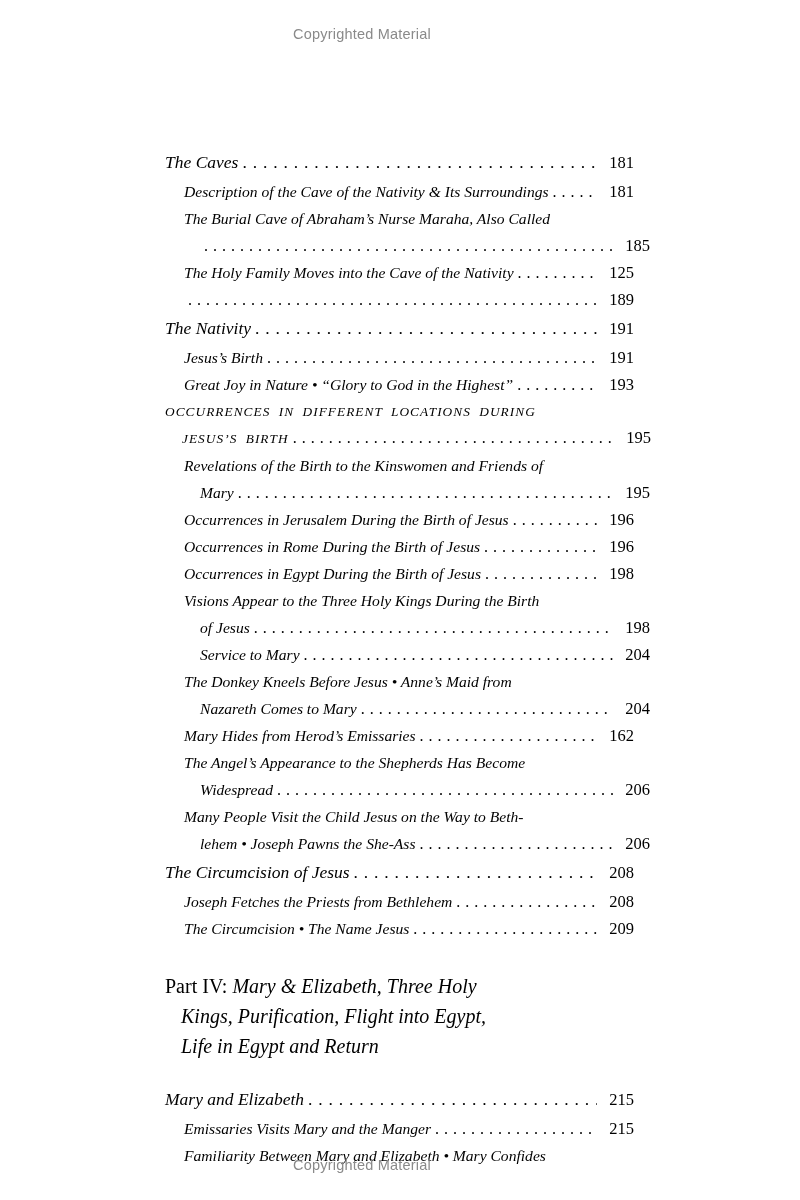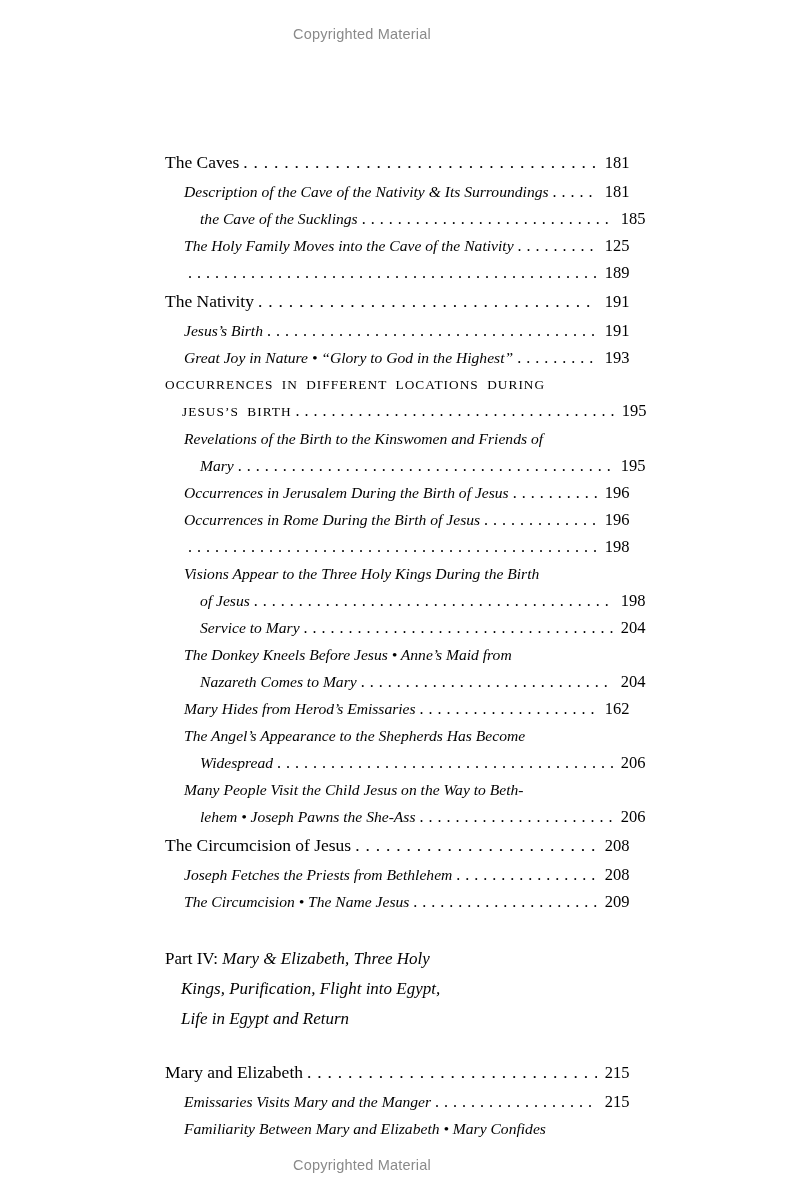--- a/index.html
+++ b/index.html
@@ -49,37 +49,38 @@
 
   
   .line {
     display: flex;
     align-items: baseline;
     width: 100%;
   }
   .line .txt {
     white-space: pre;
     flex: 0 1 auto;
+    font-style: italic;
   }
   .leader {
     flex: 1 1 auto;
     overflow: hidden;
     white-space: nowrap;
     margin: 0 3px 0 4px;
     position: relative;
     min-width: 10px;
   }
   .leader::before {
     content: ". . . . . . . . . . . . . . . . . . . . . . . . . . . . . . . . . . . . . . . . . . . . . . . . . . . . . . . . . . . . . . . . . . . . . . . . . . . . . . . . . . . . .";
     letter-spacing: 0;
     display: block;
   }
   .pageno {
     flex: 0 0 34px;
-    text-align: center;
+    text-align: right;
     white-space: nowrap;
   }
 
   
   .line.cont-head .leader,
   .line.cont-head .pageno { visibility: hidden; }
   .line.cont-head { }
 
   
   .chapter {
@@ -124,21 +125,21 @@
     letter-spacing: 0;
     text-transform: none;
     word-spacing: 0;
   }
   .smallcaps .leader { letter-spacing: 0; word-spacing: 1px; }
   .smallcaps .leader::before { font-size: 16px; }
   .smallcaps .cont { padding-left: 17px; }
 
   
   .part-heading {
-    font-size: 17px;
+    font-size: 20px;
     line-height: 30px;
     margin-top: 29px;
     margin-bottom: 23px;
     padding-left: 0;
   }
   .part-heading .part-label {
     font-style: normal;
   }
   .part-heading .part-title {
     font-style: italic;
@@ -166,22 +167,26 @@
         </div>
       </div>
       <div class="entry section">
         <div class="line">
           <span class="txt">Description of the Cave of the Nativity &amp; Its Surroundings</span>
           <span class="leader"></span>
           <span class="pageno">181</span>
         </div>
       </div>
       <div class="entry section">
-        <div class="line cont">
-          <span class="txt">the Cave of the Sucklings</span>
+        <div class="line cont-head">
+          <span class="txt">The Burial Cave of Abraham’s Nurse Maraha, Also Called</span>
+          <span class="leader"></span>
+          <span class="pageno"></span>
+        </div>
+        <div class="line cont">
           <span class="leader"></span>
           <span class="pageno">185</span>
         </div>
       </div>
       <div class="entry section">
         <div class="line">
           <span class="txt">The Holy Family Moves into the Cave of the Nativity</span>
           <span class="leader"></span>
           <span class="pageno">125</span>
         </div>
@@ -246,20 +251,21 @@
       </div>
       <div class="entry section">
         <div class="line">
           <span class="txt">Occurrences in Rome During the Birth of Jesus</span>
           <span class="leader"></span>
           <span class="pageno">196</span>
         </div>
       </div>
       <div class="entry section">
         <div class="line">
+          <span class="txt">Occurrences in Egypt During the Birth of Jesus</span>
           <span class="leader"></span>
           <span class="pageno">198</span>
         </div>
       </div>
       <div class="entry section">
         <div class="line cont-head">
           <span class="txt">Visions Appear to the Three Holy Kings During the Birth</span>
           <span class="leader"></span>
           <span class="pageno"></span>
         </div>

